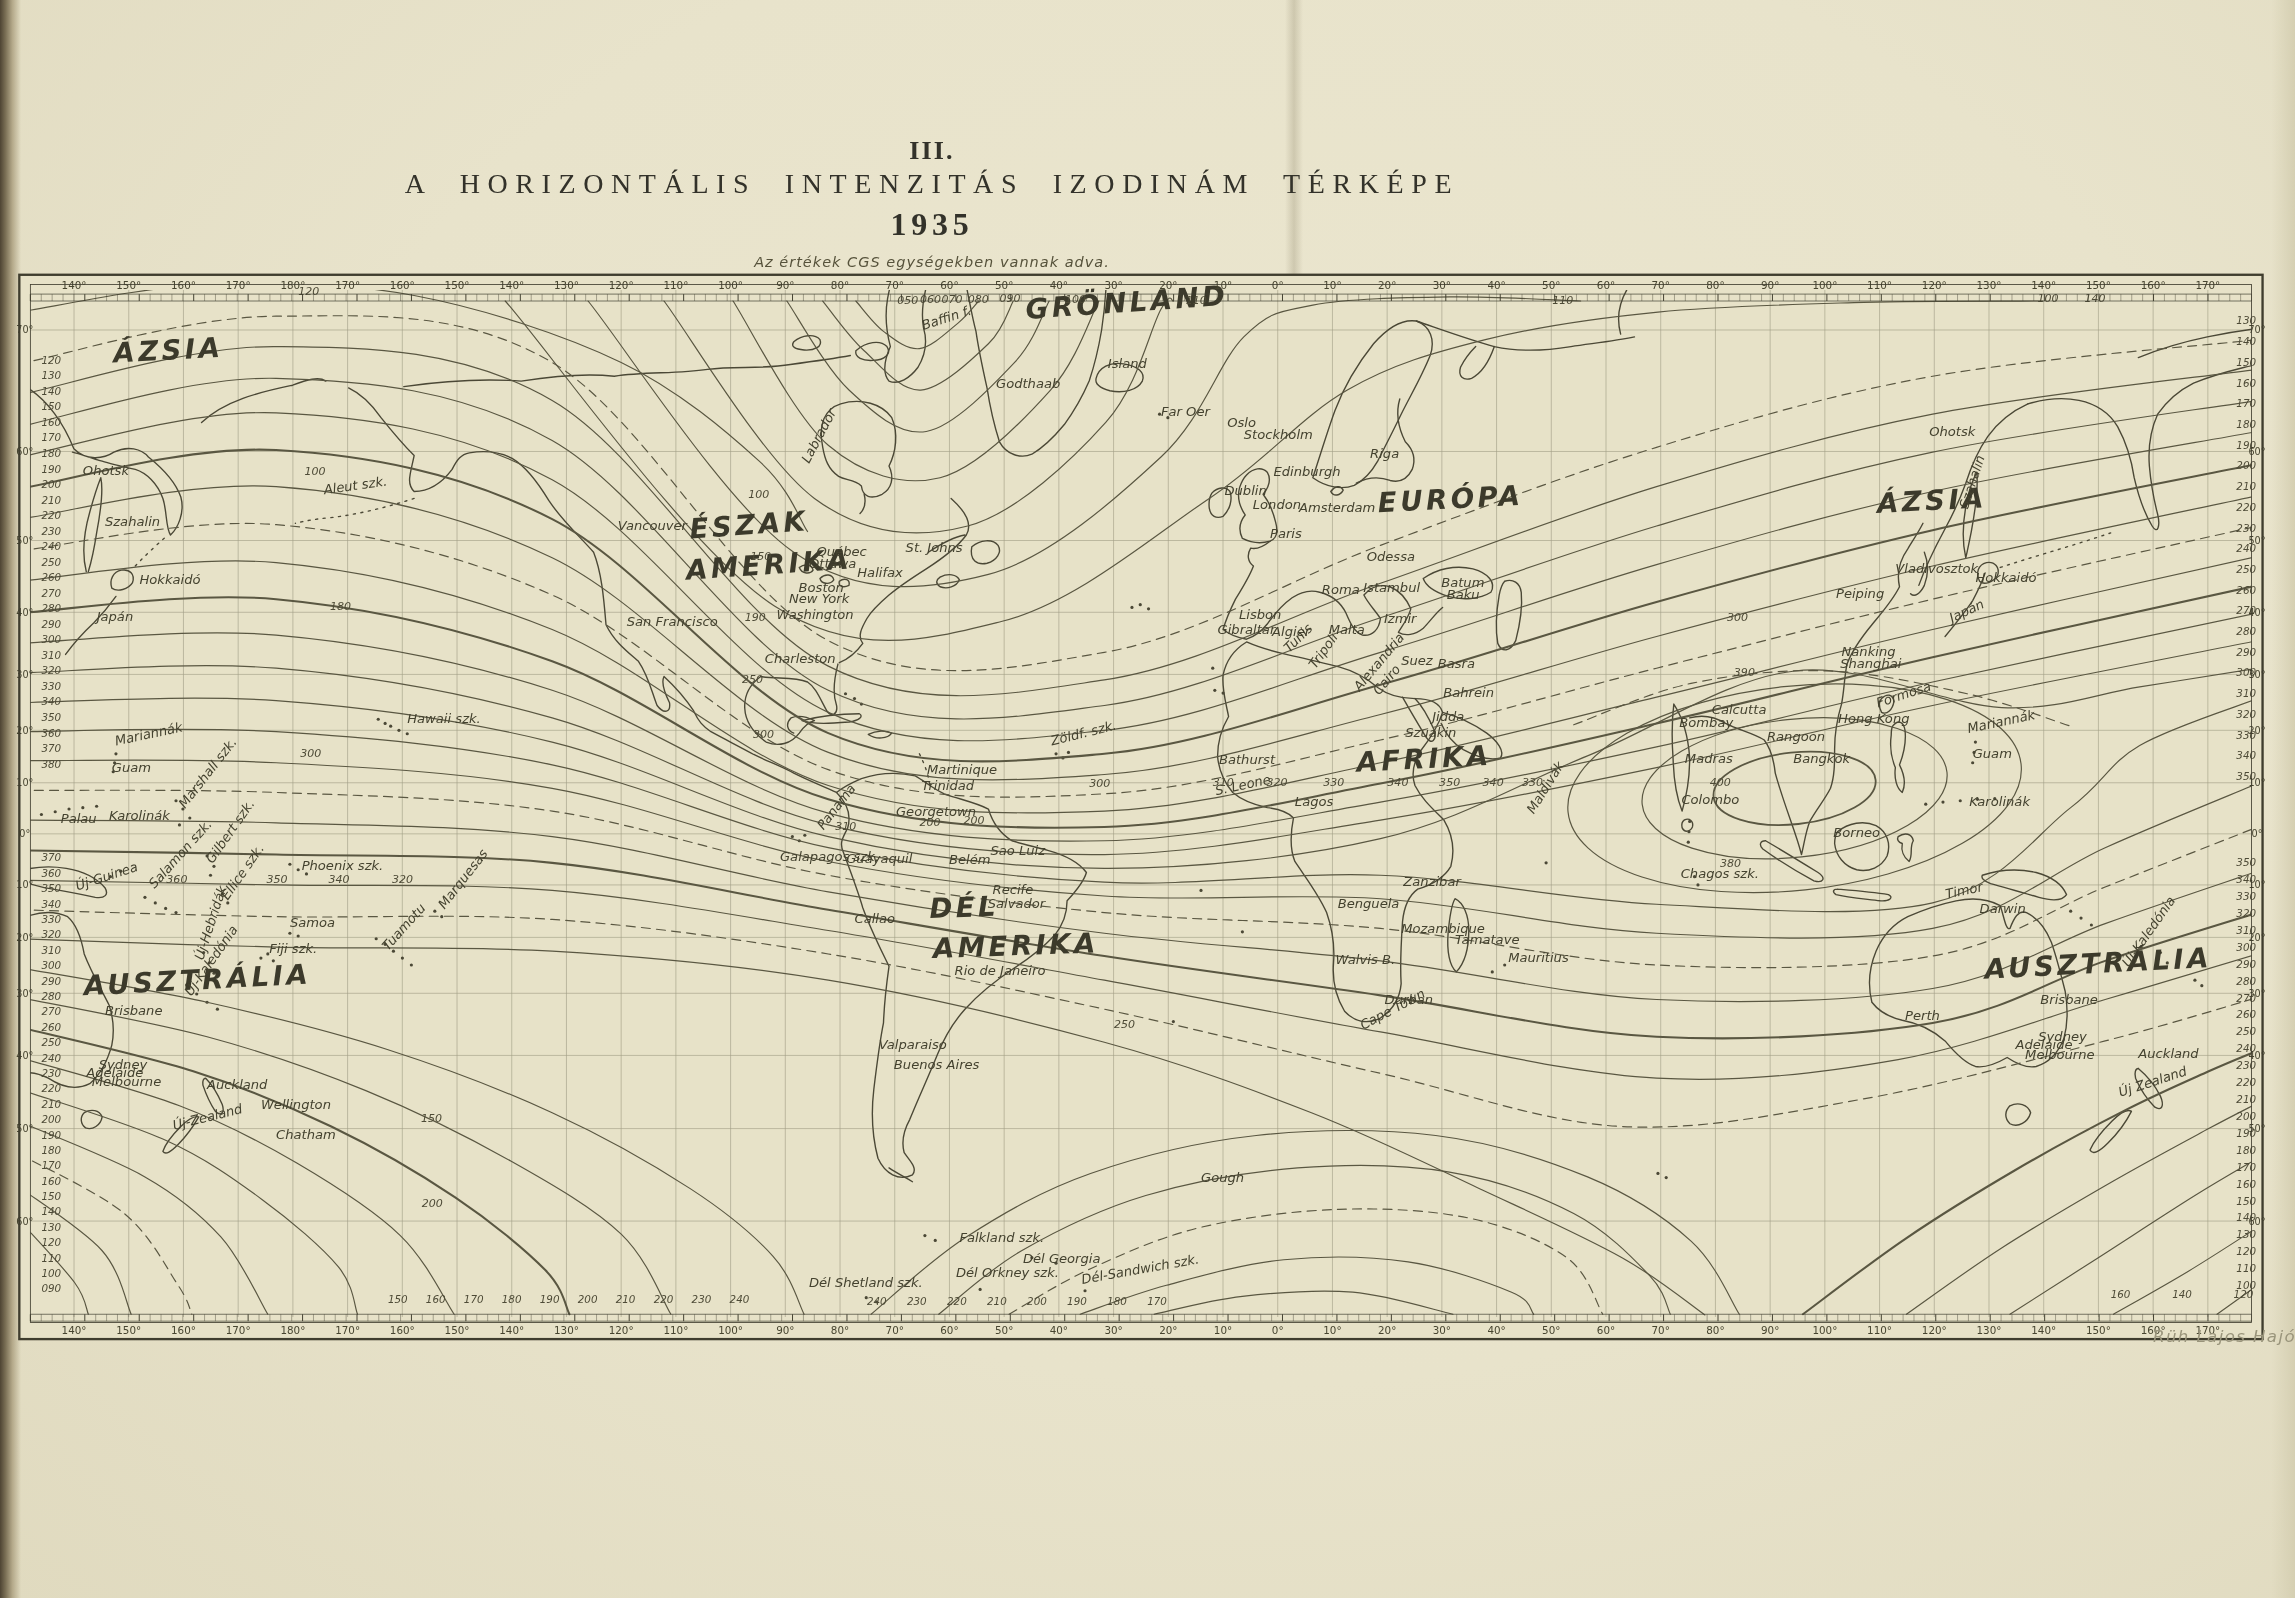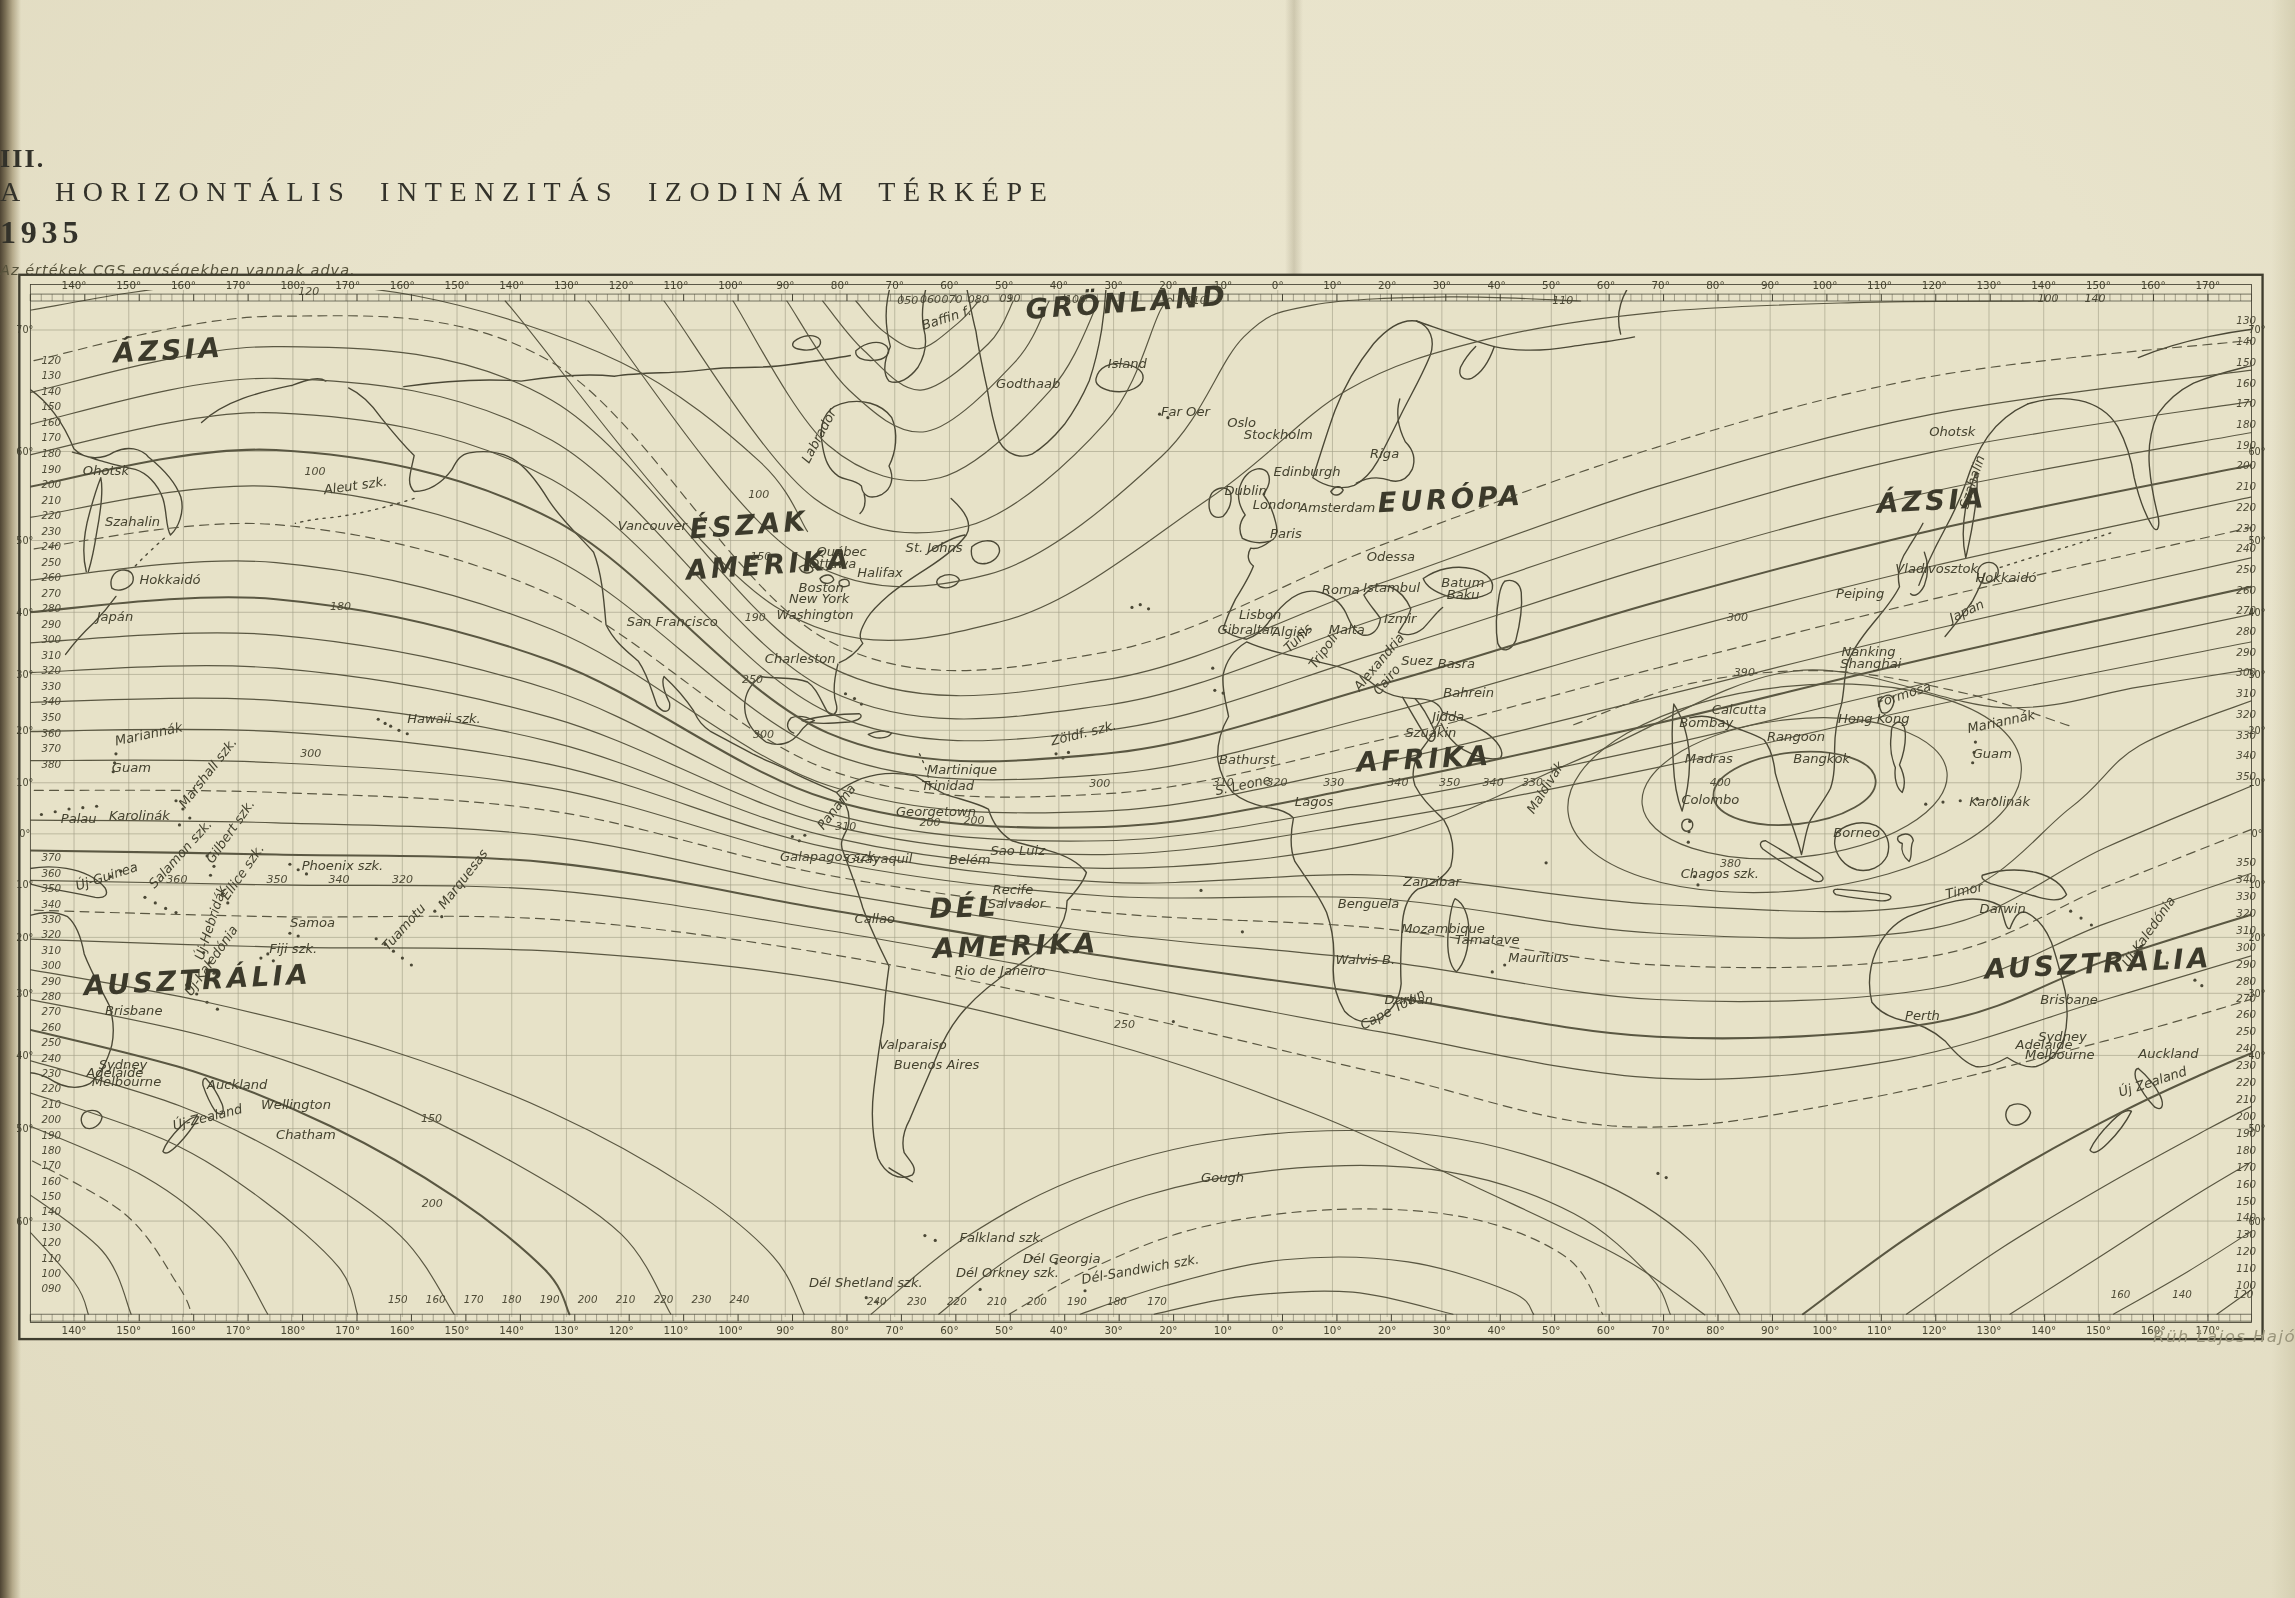--- a/index.html
+++ b/index.html
@@ -5,21 +5,21 @@
   html,body{margin:0;padding:0;width:2295px;height:1598px;background:#e8e3cb;overflow:hidden;}
   .page{position:absolute;inset:0;width:2295px;height:1598px;
         background:radial-gradient(ellipse at 55% 40%, #ebe6cf 0%, #e8e3cb 55%, #e0dabf 100%);
         font-family:"Liberation Sans", sans-serif;color:#3f3d2e;}
   .gutter-left{position:absolute;left:0;top:0;width:21px;height:100%;
         background:linear-gradient(90deg,#4e4433 0,#7a6f55 5.5px,#b4a98a 12.4px,rgba(180,169,138,0) 21px);}
   .edge-right{position:absolute;right:0;top:0;width:23.5px;height:100%;
         background:linear-gradient(270deg,#d5cfb2 0,rgba(213,207,178,0) 23.5px);}
   .crease{position:absolute;left:1285px;top:0;width:18px;height:278px;
         background:linear-gradient(90deg,rgba(110,100,70,0) 0,rgba(110,100,70,.22) 50%,rgba(110,100,70,0) 100%);}
-  .title-block{position:absolute;left:0;top:144px;width:1864px;text-align:left;
+  .title-block{position:absolute;left:0;top:136px;width:1864px;text-align:center;
         font-family:"Liberation Serif", serif;color:#33322a;}
   .t-num{font-size:26px;font-weight:bold;letter-spacing:2.1px;}
   .t-main{font-size:28px;font-weight:normal;letter-spacing:7.6px;word-spacing:14px;margin-top:2px;}
   .t-year{font-size:32px;font-weight:bold;letter-spacing:4.8px;margin-top:5.5px;}
   .t-sub{font-family:"DejaVu Sans", sans-serif;font-style:italic;font-size:14.5px;letter-spacing:1px;
         color:#56523b;margin-top:11px;}
   svg.mapsvg{position:absolute;left:0;top:0;}
   .watermark{position:absolute;left:9px;top:1562px;font-size:21.4px;font-weight:bold;letter-spacing:0.7px;
         color:#f7f4e6;text-shadow:1px 1px 1.4px #5a5344, -0.7px -0.7px 0.7px #8a8468;margin-top:37px;}
   .attribution{position:absolute;left:2153px;top:1327px;font-family:"DejaVu Sans", sans-serif;

